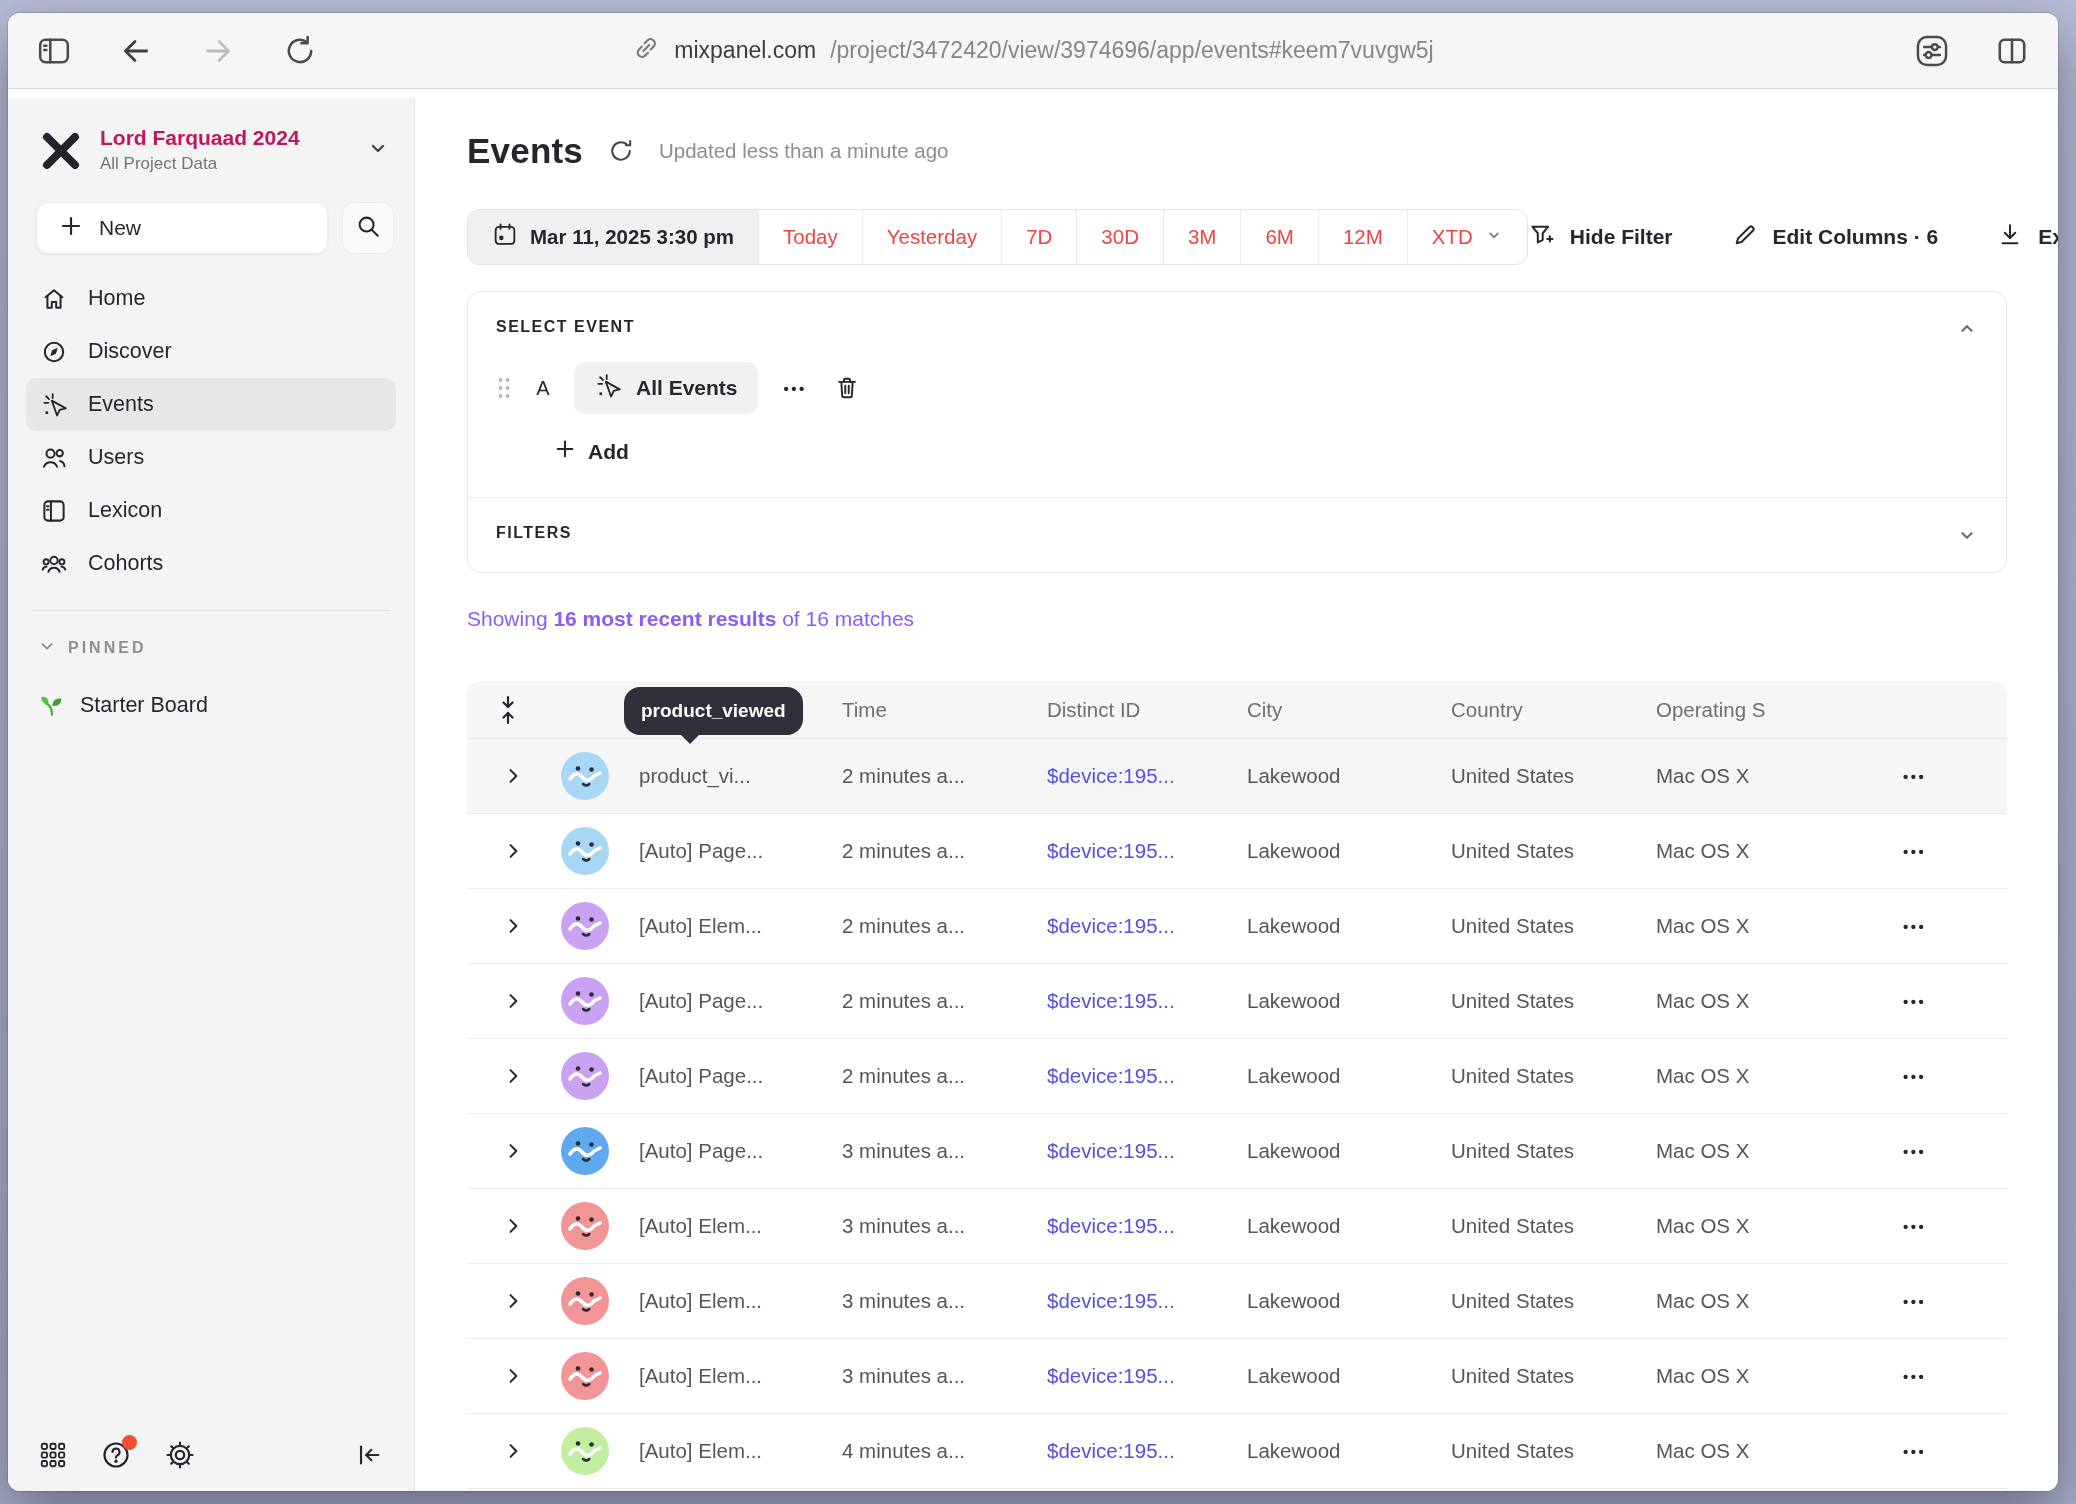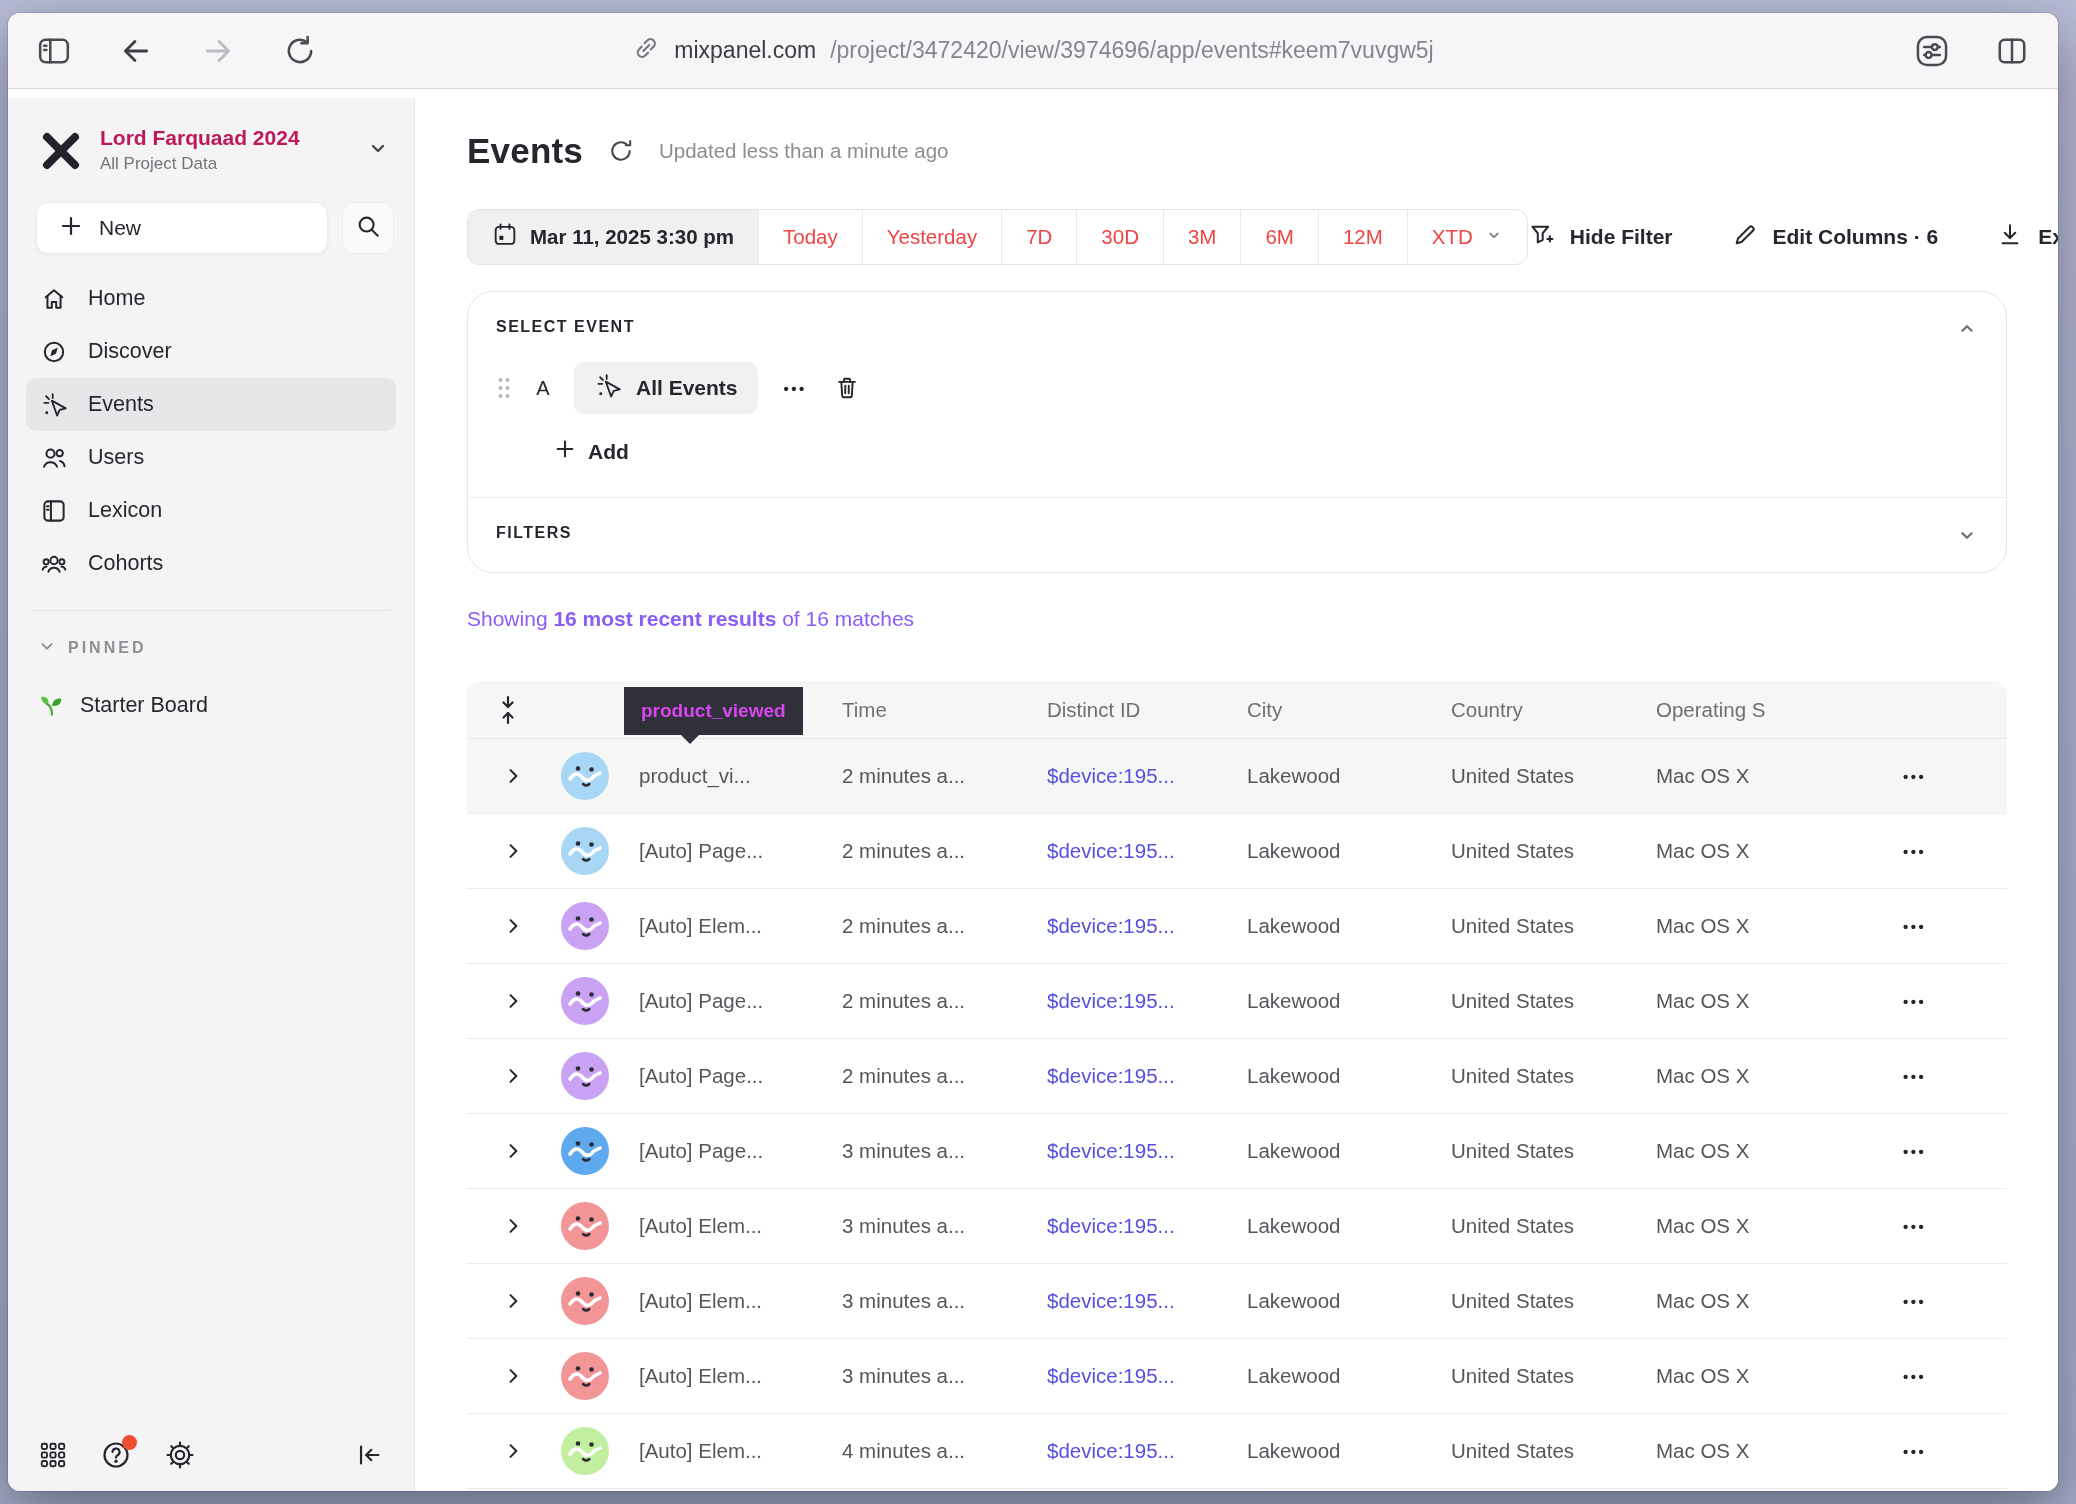--- a/index.html
+++ b/index.html
@@ -80,21 +80,21 @@
     display:flex; height:56px; border:1px solid #e5e3e5; border-radius:12px; background:#fff;
     overflow:hidden; flex:0 0 auto;
   }
   .seg { display:flex; align-items:center; justify-content:center; gap:12px; font-size:20.5px;
     color:#ef4444; border-right:1px solid #eceaec; padding:0 24px; cursor:pointer; white-space:nowrap; }
   .seg:last-child { border-right:none; }
   .seg.active { background:#f1f0f1; color:#26262e; font-weight:600; }
   .right-actions { margin-left:auto; display:flex; align-items:center; gap:58px; }
   .ghost-btn { display:flex; align-items:center; gap:14px; font-size:21px; font-weight:600; color:#26262e; cursor:pointer; white-space:nowrap; }
   
-  .query-card { margin-top:26px; border:1px solid #e8e6e8; border-radius:26px; }
+  .query-card { margin-top:26px; border:1px solid #e8e6e8; border-radius:14px; }
   .qc-section { padding:26px 28px; position:relative; }
   .qc-section + .qc-section { border-top:1px solid #eceaec; }
   .qc-title { font-size:16px; font-weight:700; letter-spacing:1.5px; color:#26262e; }
   .qc-chevron { position:absolute; right:28px; top:26px; cursor:pointer; display:flex; }
   .event-row { display:flex; align-items:center; margin-top:26px; gap:22px; }
   .drag-handle { display:flex; cursor:grab; }
   .row-letter { font-size:20px; color:#26262e; width:18px; text-align:center; }
   .event-chip {
     display:flex; align-items:center; gap:14px; background:#f2f1f2; border-radius:10px;
     padding:0 20px; height:52px; font-size:21px; font-weight:600; cursor:pointer;
@@ -118,22 +118,22 @@
   .cell { font-size:20.5px; color:#55565c; white-space:nowrap; overflow:hidden; }
   .cell.link { color:#564fe0; cursor:pointer; }
   .expander { display:flex; justify-content:flex-start; padding-left:36px; cursor:pointer; }
   .avatar { width:48px; height:48px; border-radius:50%; margin-left:18px; position:relative; overflow:hidden; }
   .avatar svg { position:absolute; inset:0; }
   .row-menu { font-size:15px; letter-spacing:2.5px; font-weight:700; color:#26262e; cursor:pointer; padding-left:26px; }
   .collapse-all { padding-left:30px; display:flex; cursor:pointer; }
   .trow.partial .expander, .trow.partial .row-menu { visibility:hidden; }
   
   .tooltip {
-    position:absolute; left:157px; top:6px; background:#30303a; color:#d946ef;
-    font-size:19px; font-weight:600; padding:13px 17px; border-radius:0; z-index:5;
+    position:absolute; left:157px; top:6px; background:#30303a; color:#ffffff;
+    font-size:19px; font-weight:600; padding:13px 17px; border-radius:16px; z-index:5;
     white-space:nowrap;
   }
   .tooltip:after {
     content:""; position:absolute; left:56px; bottom:-9px; width:0; height:0;
     border-left:10px solid transparent; border-right:10px solid transparent;
     border-top:10px solid #30303a;
   }
   svg { stroke-linecap:round; stroke-linejoin:round; }
 </style>
 </head>

